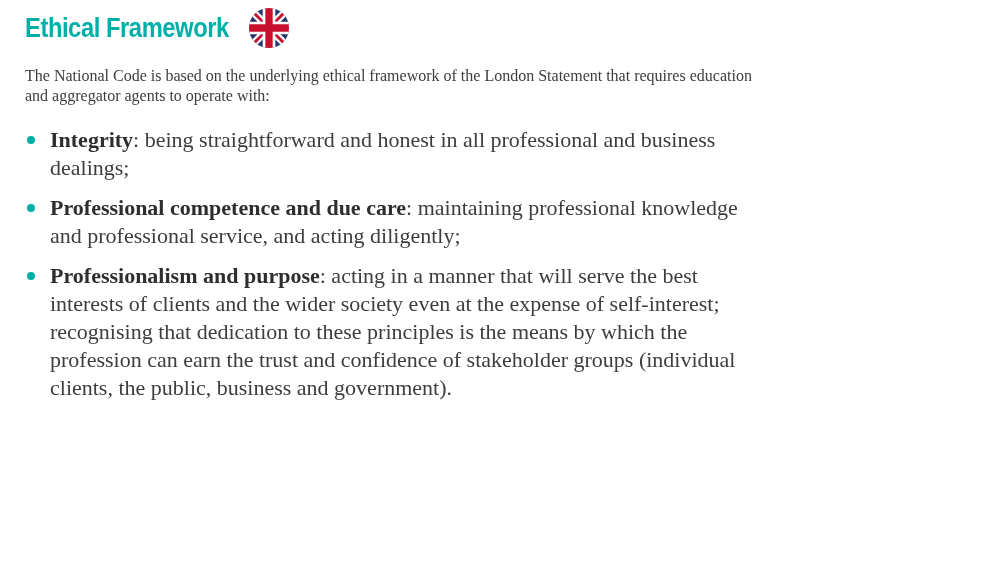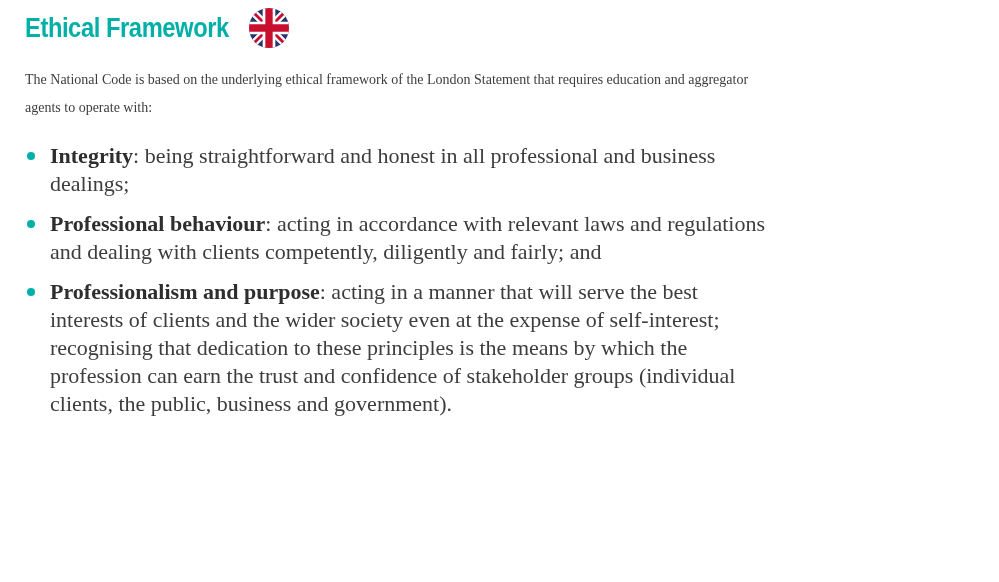--- a/index.html
+++ b/index.html
@@ -39,22 +39,22 @@
     width: 40px;
     height: 40px;
     border-radius: 50%;
     overflow: hidden;
     flex: 0 0 auto;
     margin-left: -18px; 
   }
   .flag-wrap svg { display: block; }
   .intro {
     margin: 16px 0 0 0;
-    font-size: 14px;
-    line-height: 28px;
+    font-size: 16px;
+    line-height: 20px;
     max-width: 945px;
   }
   ul.ethics-list {
     list-style: none;
     margin: 20px 0 0 0;
     padding: 0;
     max-width: 950px;
   }
   ul.ethics-list li {
     position: relative;
@@ -91,17 +91,17 @@
         <path d="M30,-2 V62 M-2,30 H62" stroke="#ffffff" stroke-width="19"></path>
         <path d="M30,-2 V62 M-2,30 H62" stroke="#c8102e" stroke-width="11"></path>
       </svg>
     </span>
   </div>
 
   <p class="intro">The National Code is based on the underlying ethical framework of the London Statement that requires education and aggregator agents to operate with:</p>
 
   <ul class="ethics-list" id="ethics-list">
       <li><span class="bullet-dot"></span><b>Integrity</b><span>: being straightforward and honest in all professional and business dealings;</span></li>
-      <li><span class="bullet-dot"></span><b>Professional behaviour</b><span>: acting in accordance with relevant laws and regulations and dealing with clients competently, diligently and fairly; and</span></li>
+      <li><span class="bullet-dot"></span><b>Professional competence and due care</b><span>: maintaining professional knowledge and professional service, and acting diligently;</span></li>
       <li><span class="bullet-dot"></span><b>Professionalism and purpose</b><span>: acting in a manner that will serve the best interests of clients and the wider society even at the expense of self-interest; recognising that dedication to these principles is the means by which the profession can earn the trust and confidence of stakeholder groups (individual clients, the public, business and government).</span></li>
     </ul>
 
 </div>
 
 </body></html>

